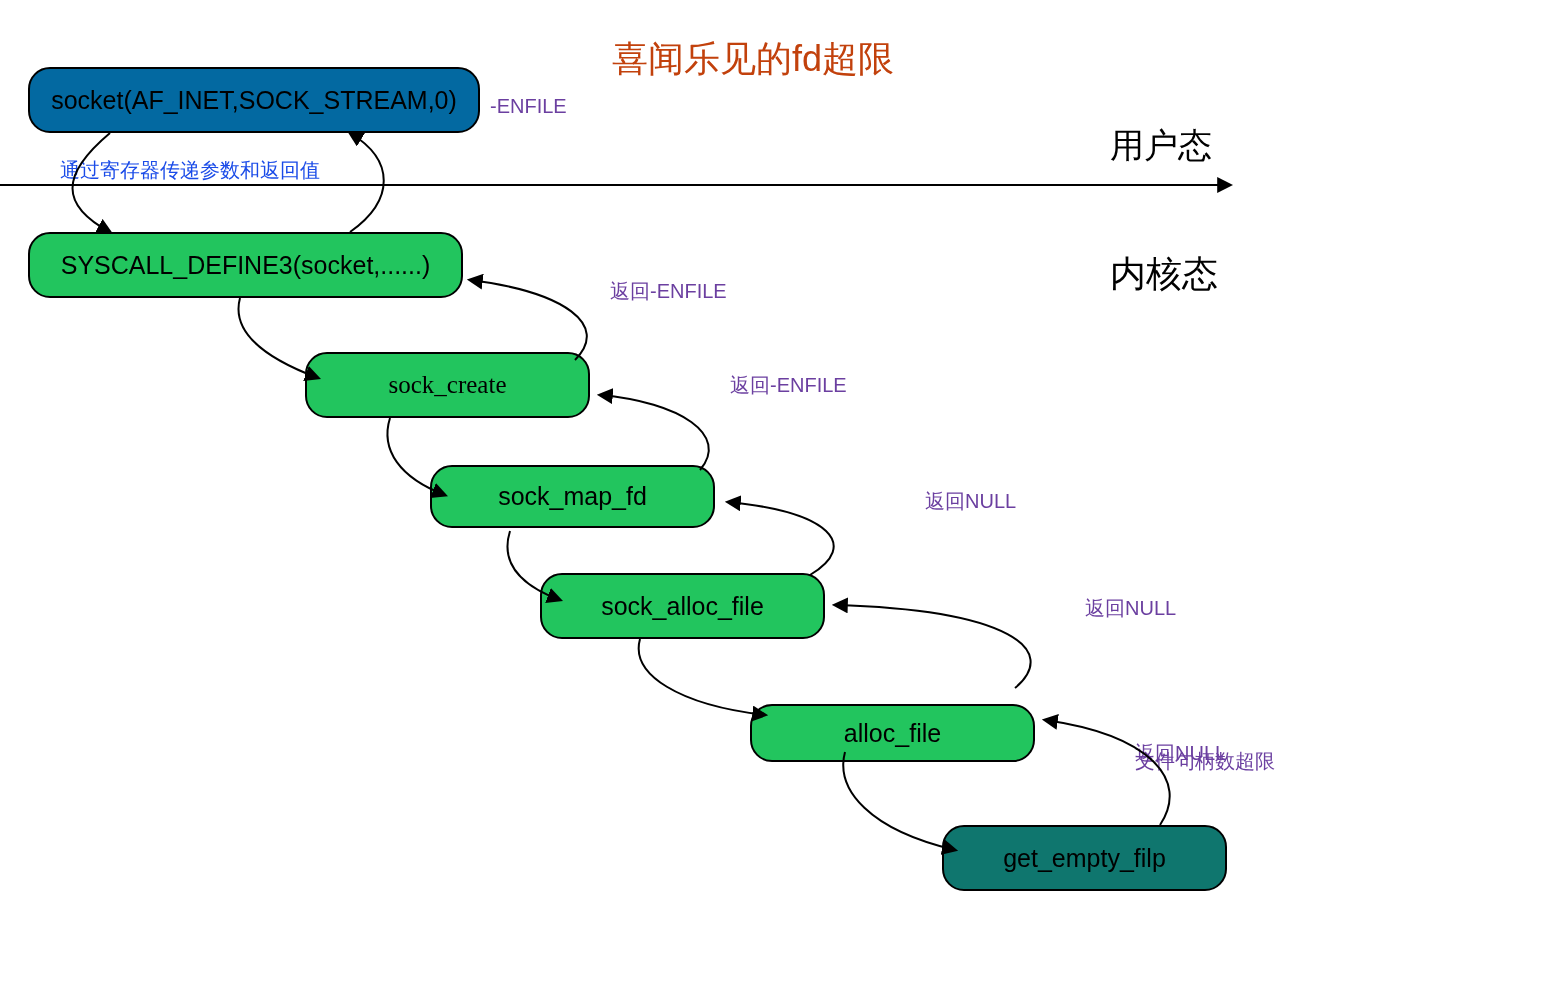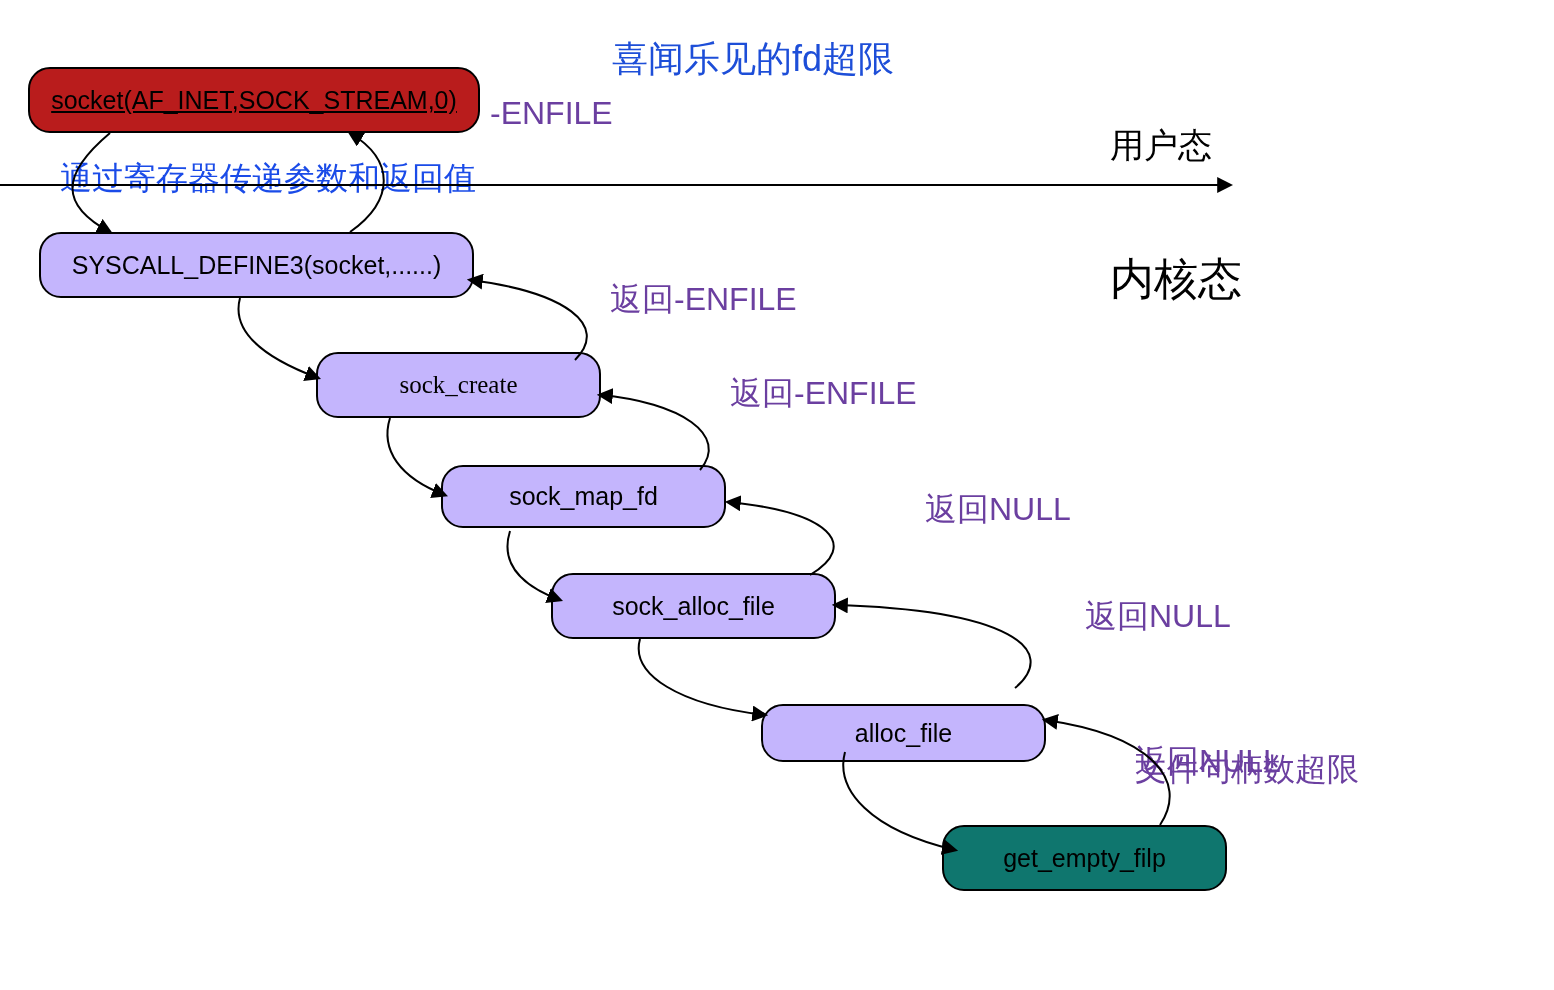--- a/index.html
+++ b/index.html
@@ -16,52 +16,52 @@
     border: 2px solid #000;
     border-radius: 22px;
     display: flex;
     align-items: center;
     justify-content: center;
     font-size: 25px;
     font-weight: 500;
     color: #000;
     padding: 12px 26px;
   }
-  .green { background: #b91c1c; text-decoration: underline; }
-  .cyan { background: #c4b5fd; margin-left: 11px; }
+  .green { background: #0369a1; }
+  .cyan { background: #22c55e; }
   .peach { background: #0f766e; }
   .label {
     position: absolute;
-    font-size: 32px;
+    font-size: 20px;
     color: #6b3fa0;
     white-space: nowrap;
   }
   .label-blue { color: #1a4be8; }
   .label-black { color: #000; font-size: 34px; }
   .title {
     position: absolute;
     font-size: 36px;
-    color: #1d4ed8;
+    color: #c2410c;
     font-weight: 400;
   }
   svg.overlay {
     position: absolute;
     top: 0; left: 0;
     width: 1554px;
     height: 990px;
     pointer-events: none;
   }
 </style>
 </head>
 <body>
 
 <div class="title" style="left:612px; top:35px;">喜闻乐见的fd超限</div>
 
 <div class="label-black label" style="left:1110px; top:123px; font-size:34px; color:#000;">用户态</div>
-<div class="label-black label" style="left:1110px; top:250px; font-size:44px; color:#000;">内核态</div>
+<div class="label-black label" style="left:1110px; top:250px; font-size:36px; color:#000;">内核态</div>
 
 <div class="node green" style="left:28px; top:67px; width:452px; height:66px;">socket(AF_INET,SOCK_STREAM,0)</div>
 <div class="node cyan" style="left:28px; top:232px; width:435px; height:66px;">SYSCALL_DEFINE3(socket,......)</div>
 <div class="node cyan" style="left:305px; top:352px; width:285px; height:66px;font-family:Liberation Serif, serif;">sock_create</div>
 <div class="node cyan" style="left:430px; top:465px; width:285px; height:63px;">sock_map_fd</div>
 <div class="node cyan" style="left:540px; top:573px; width:285px; height:66px;">sock_alloc_file</div>
 <div class="node cyan" style="left:750px; top:704px; width:285px; height:58px;">alloc_file</div>
 <div class="node peach" style="left:942px; top:825px; width:285px; height:66px;">get_empty_filp</div>
 
 <div class="label" style="left:490px; top:95px;">-ENFILE</div>

